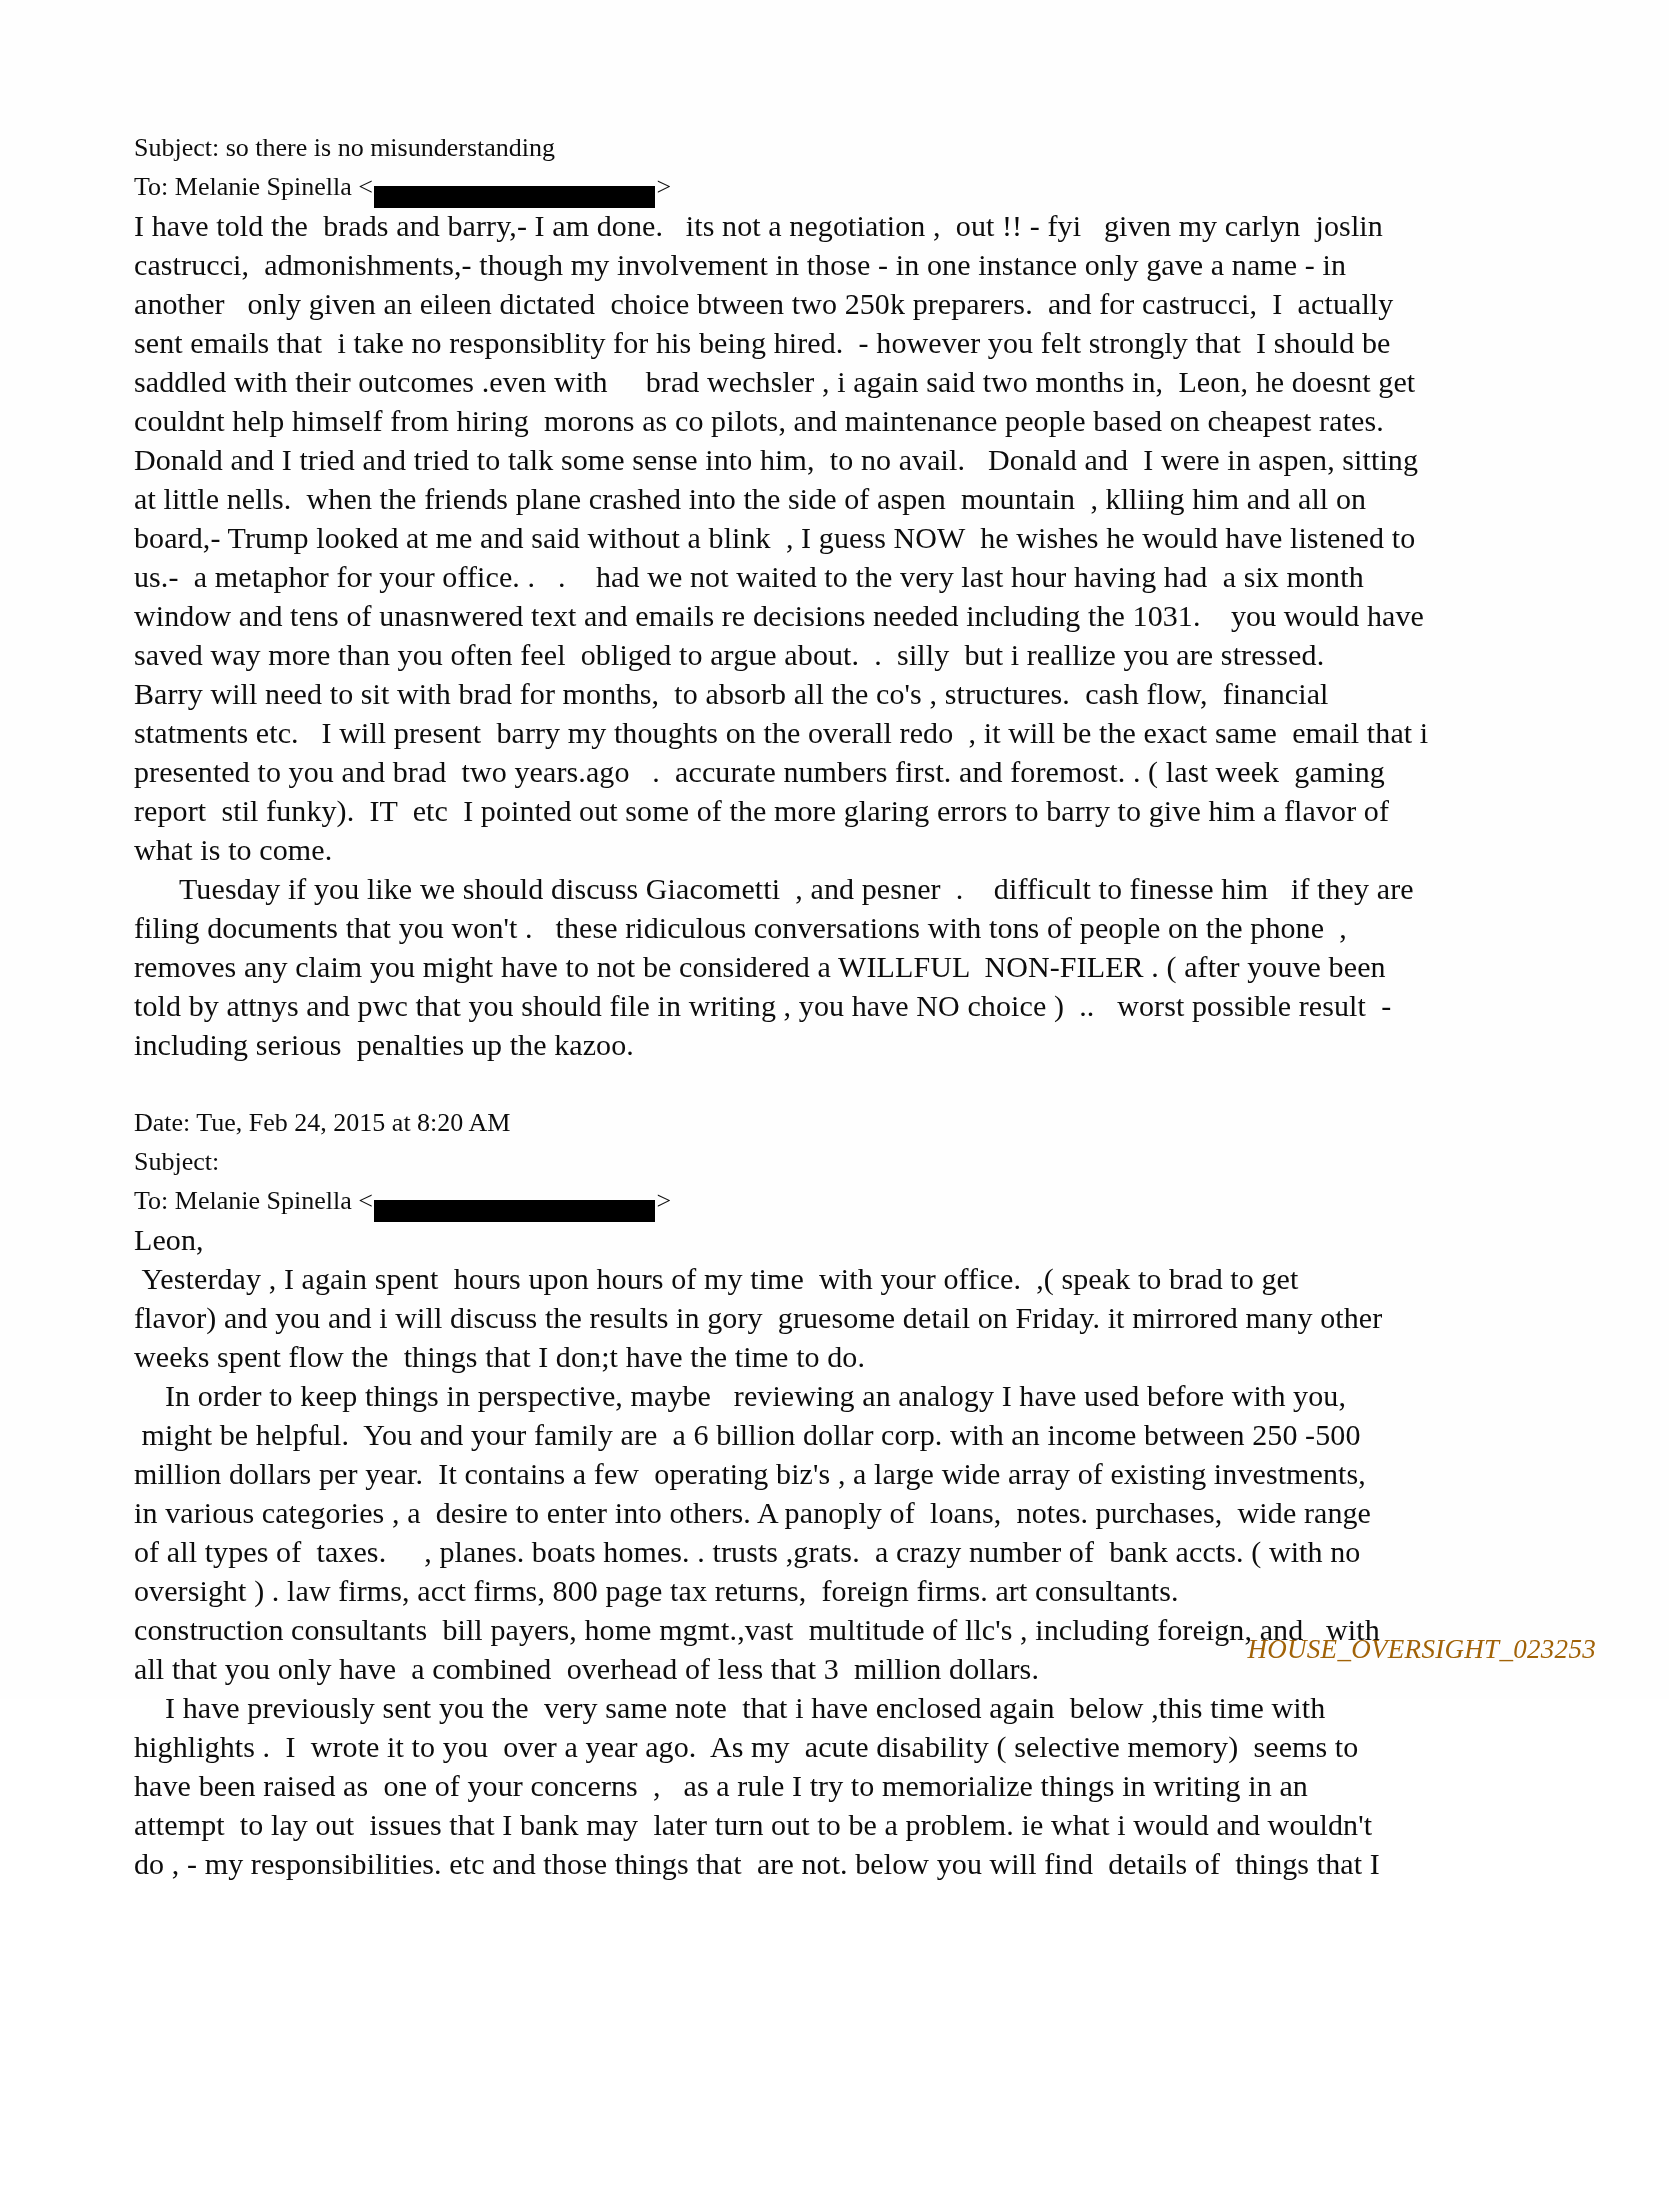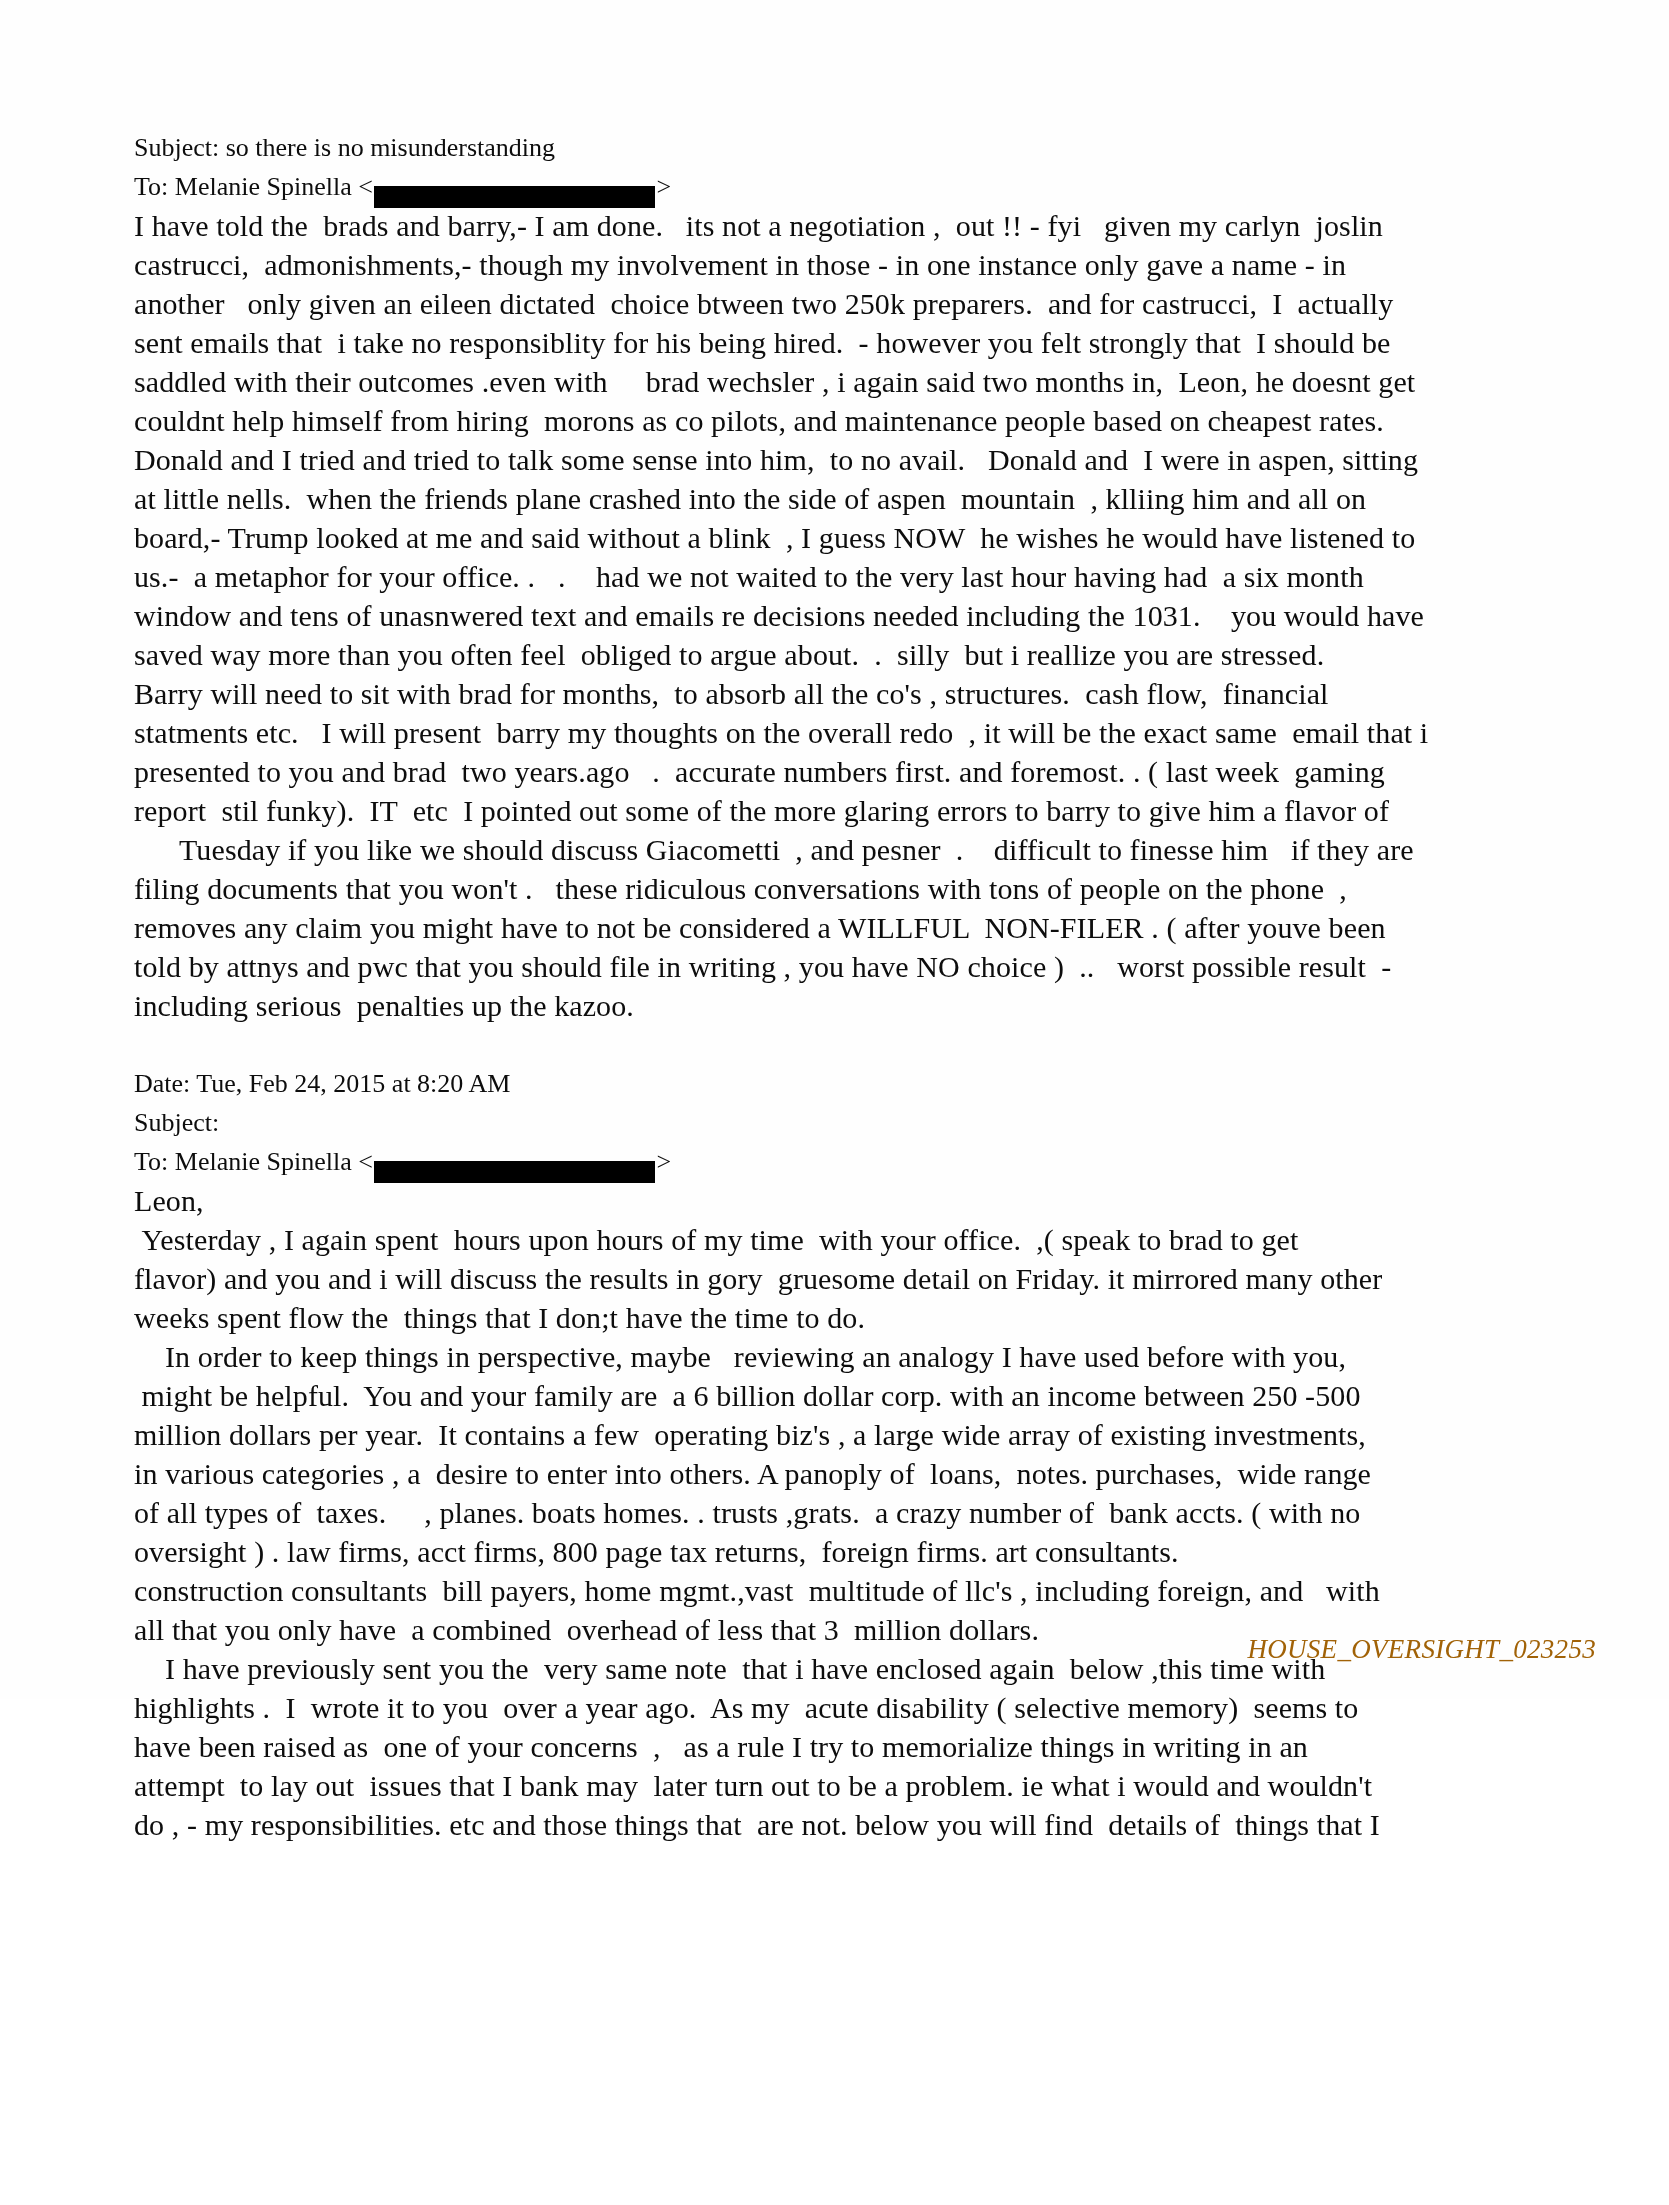--- a/index.html
+++ b/index.html
@@ -96,20 +96,21 @@
       <div class="line">Donald and I tried and tried to talk some sense into him,  to no avail.   Donald and  I were in aspen, sitting</div>
       <div class="line">at little nells.  when the friends plane crashed into the side of aspen  mountain  , klliing him and all on</div>
       <div class="line">board,- Trump looked at me and said without a blink  , I guess NOW  he wishes he would have listened to</div>
       <div class="line">us.-  a metaphor for your office. .   .    had we not waited to the very last hour having had  a six month</div>
       <div class="line">window and tens of unasnwered text and emails re decisions needed including the 1031.    you would have</div>
       <div class="line">saved way more than you often feel  obliged to argue about.  .  silly  but i reallize you are stressed.</div>
       <div class="line">Barry will need to sit with brad for months,  to absorb all the co's , structures.  cash flow,  financial</div>
       <div class="line">statments etc.   I will present  barry my thoughts on the overall redo  , it will be the exact same  email that i</div>
       <div class="line">presented to you and brad  two years.ago   .  accurate numbers first. and foremost. . ( last week  gaming</div>
       <div class="line">report  stil funky).  IT  etc  I pointed out some of the more glaring errors to barry to give him a flavor of</div>
+      <div class="line">what is to come.</div>
 
       <div class="line indent">Tuesday if you like we should discuss Giacometti  , and pesner  .    difficult to finesse him   if they are</div>
       <div class="line">filing documents that you won't .   these ridiculous conversations with tons of people on the phone  ,</div>
       <div class="line">removes any claim you might have to not be considered a WILLFUL  NON-FILER . ( after youve been</div>
       <div class="line">told by attnys and pwc that you should file in writing , you have NO choice )  ..   worst possible result  -</div>
       <div class="line">including serious  penalties up the kazoo.</div>
     </div>
 
     <div class="para-gap"></div>
 

